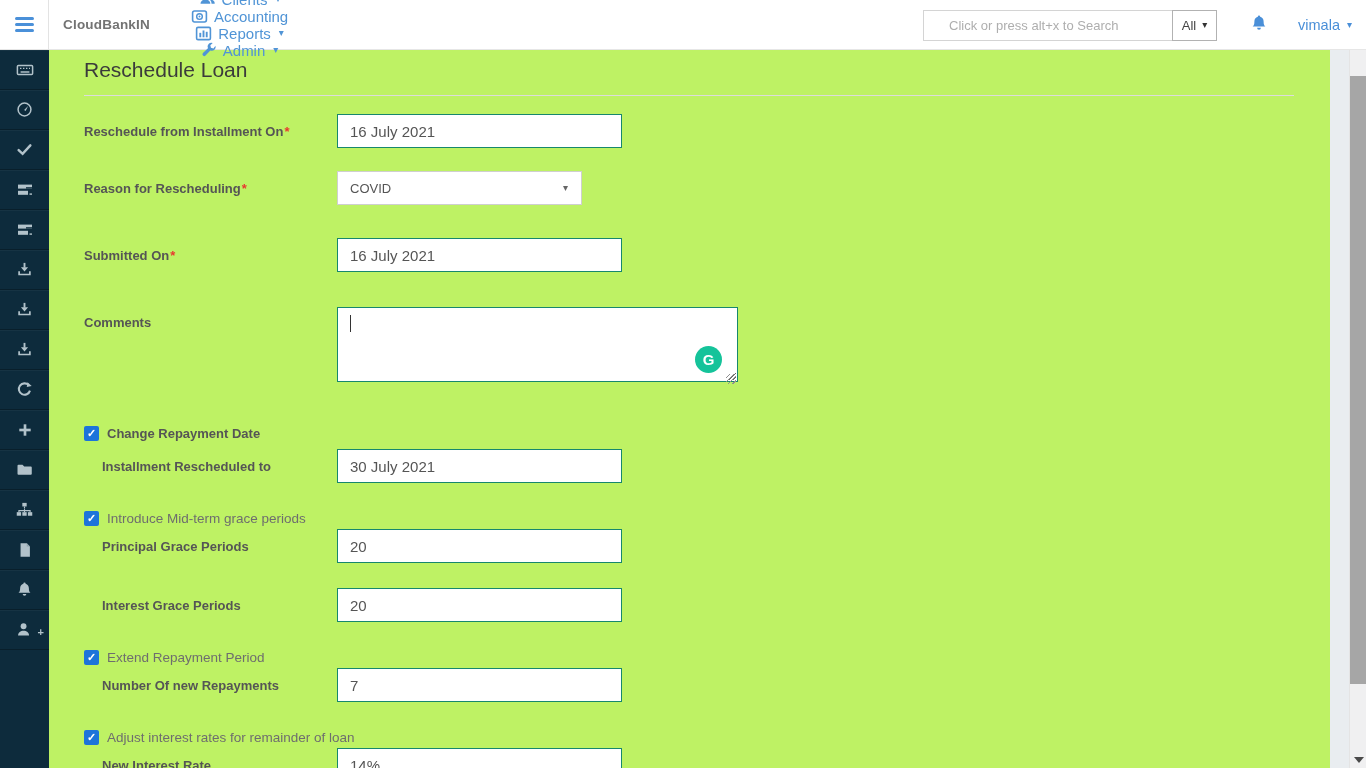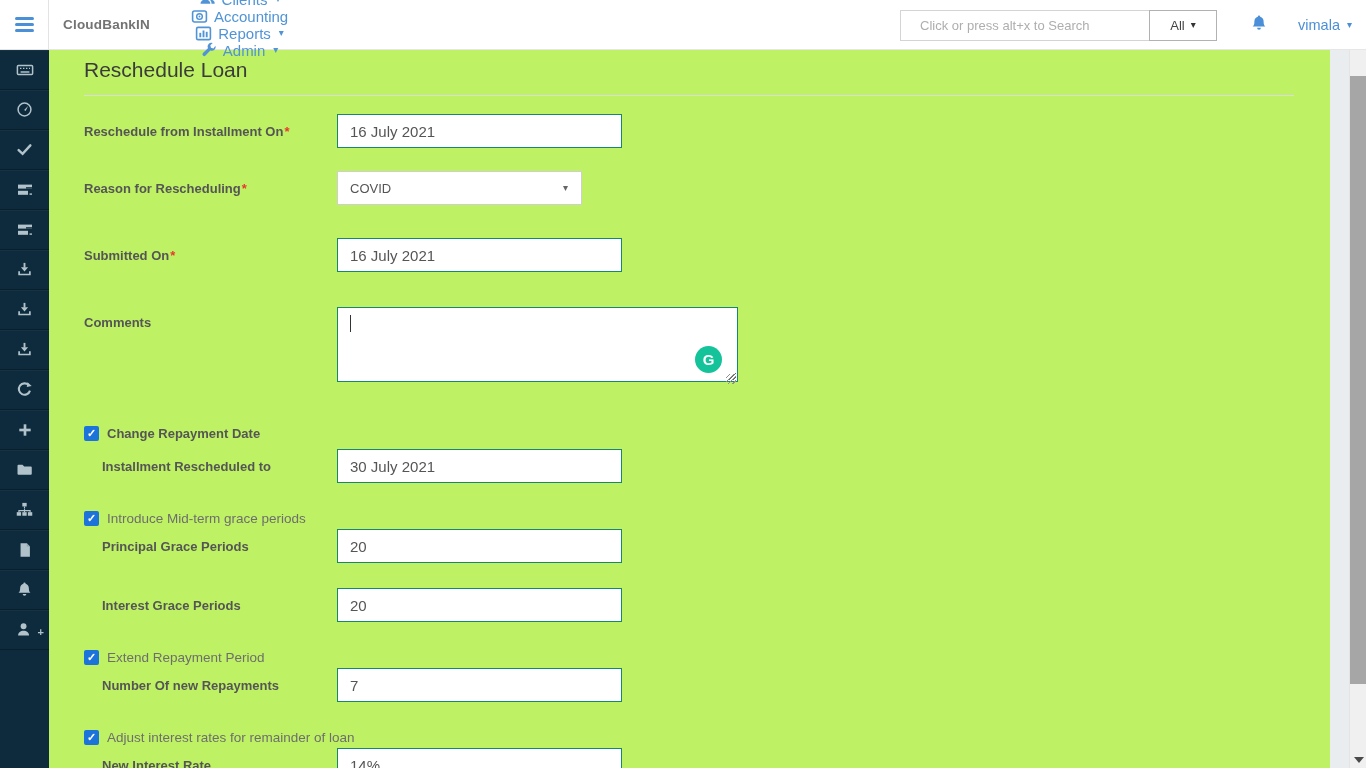--- a/index.html
+++ b/index.html
@@ -14,24 +14,24 @@
   .burger { width:19px; }
   .burger div { height:3px; background:#4a90d9; border-radius:2px; margin:3px 0; }
   .logo { font-size:13.5px; font-weight:700; color:#737373; margin-left:14px; letter-spacing:.2px; }
   .mainnav { display:flex; align-items:center; margin-left:28px;flex-direction:column; }
   .nav-item { display:flex; align-items:center; gap:6px; color:#5094d6; font-size:15px;
               padding:0 13px; cursor:pointer; white-space:nowrap; }
   .nav-item svg { display:block; }
   .caret { font-size:10px; line-height:1; color:#5094d6; margin-left:2px; }
   .topbar-right { position:absolute; right:14px; top:0; height:50px; display:flex; align-items:center; }
   .search-group { display:flex; align-items:stretch; height:31px; }
-  .search-input { width:250px; height:31px; border:1px solid #d4d4d4; padding:0 19px; font-size:13px;
+  .search-input { width:250px; height:31px; border:1px solid #d4d4d4; padding:0 25px; font-size:13px;
                   color:#737373; outline:none; background:#fff; font-family:"Liberation Sans",sans-serif; }
   .search-input::placeholder { color:#aeaeae; }
-  .scope-box { width:68px; border:1px solid #b2b2b2; margin-left:-1px; display:flex; align-items:center;
+  .scope-box { width:45px; border:1px solid #b2b2b2; margin-left:-1px; display:flex; align-items:center;
                justify-content:center; gap:4px; font-size:13px; color:#444; background:#fff; cursor:pointer; }
   .scope-box .caret { color:#333; }
   .bell-btn { margin-left:33px; cursor:pointer; display:flex; align-items:center; }
   .user-btn { margin-left:30px; color:#4a8fd8; font-size:14.5px; display:flex; align-items:center;
               gap:5px; cursor:pointer; }
   .user-btn .caret { color:#4a8fd8; }
 
   
   .sidebar { position:absolute; left:0; top:50px; width:49px; height:718px; background:#0d2b3c; z-index:9; }
   .sb-item { height:40px; display:flex; align-items:center; justify-content:center;

